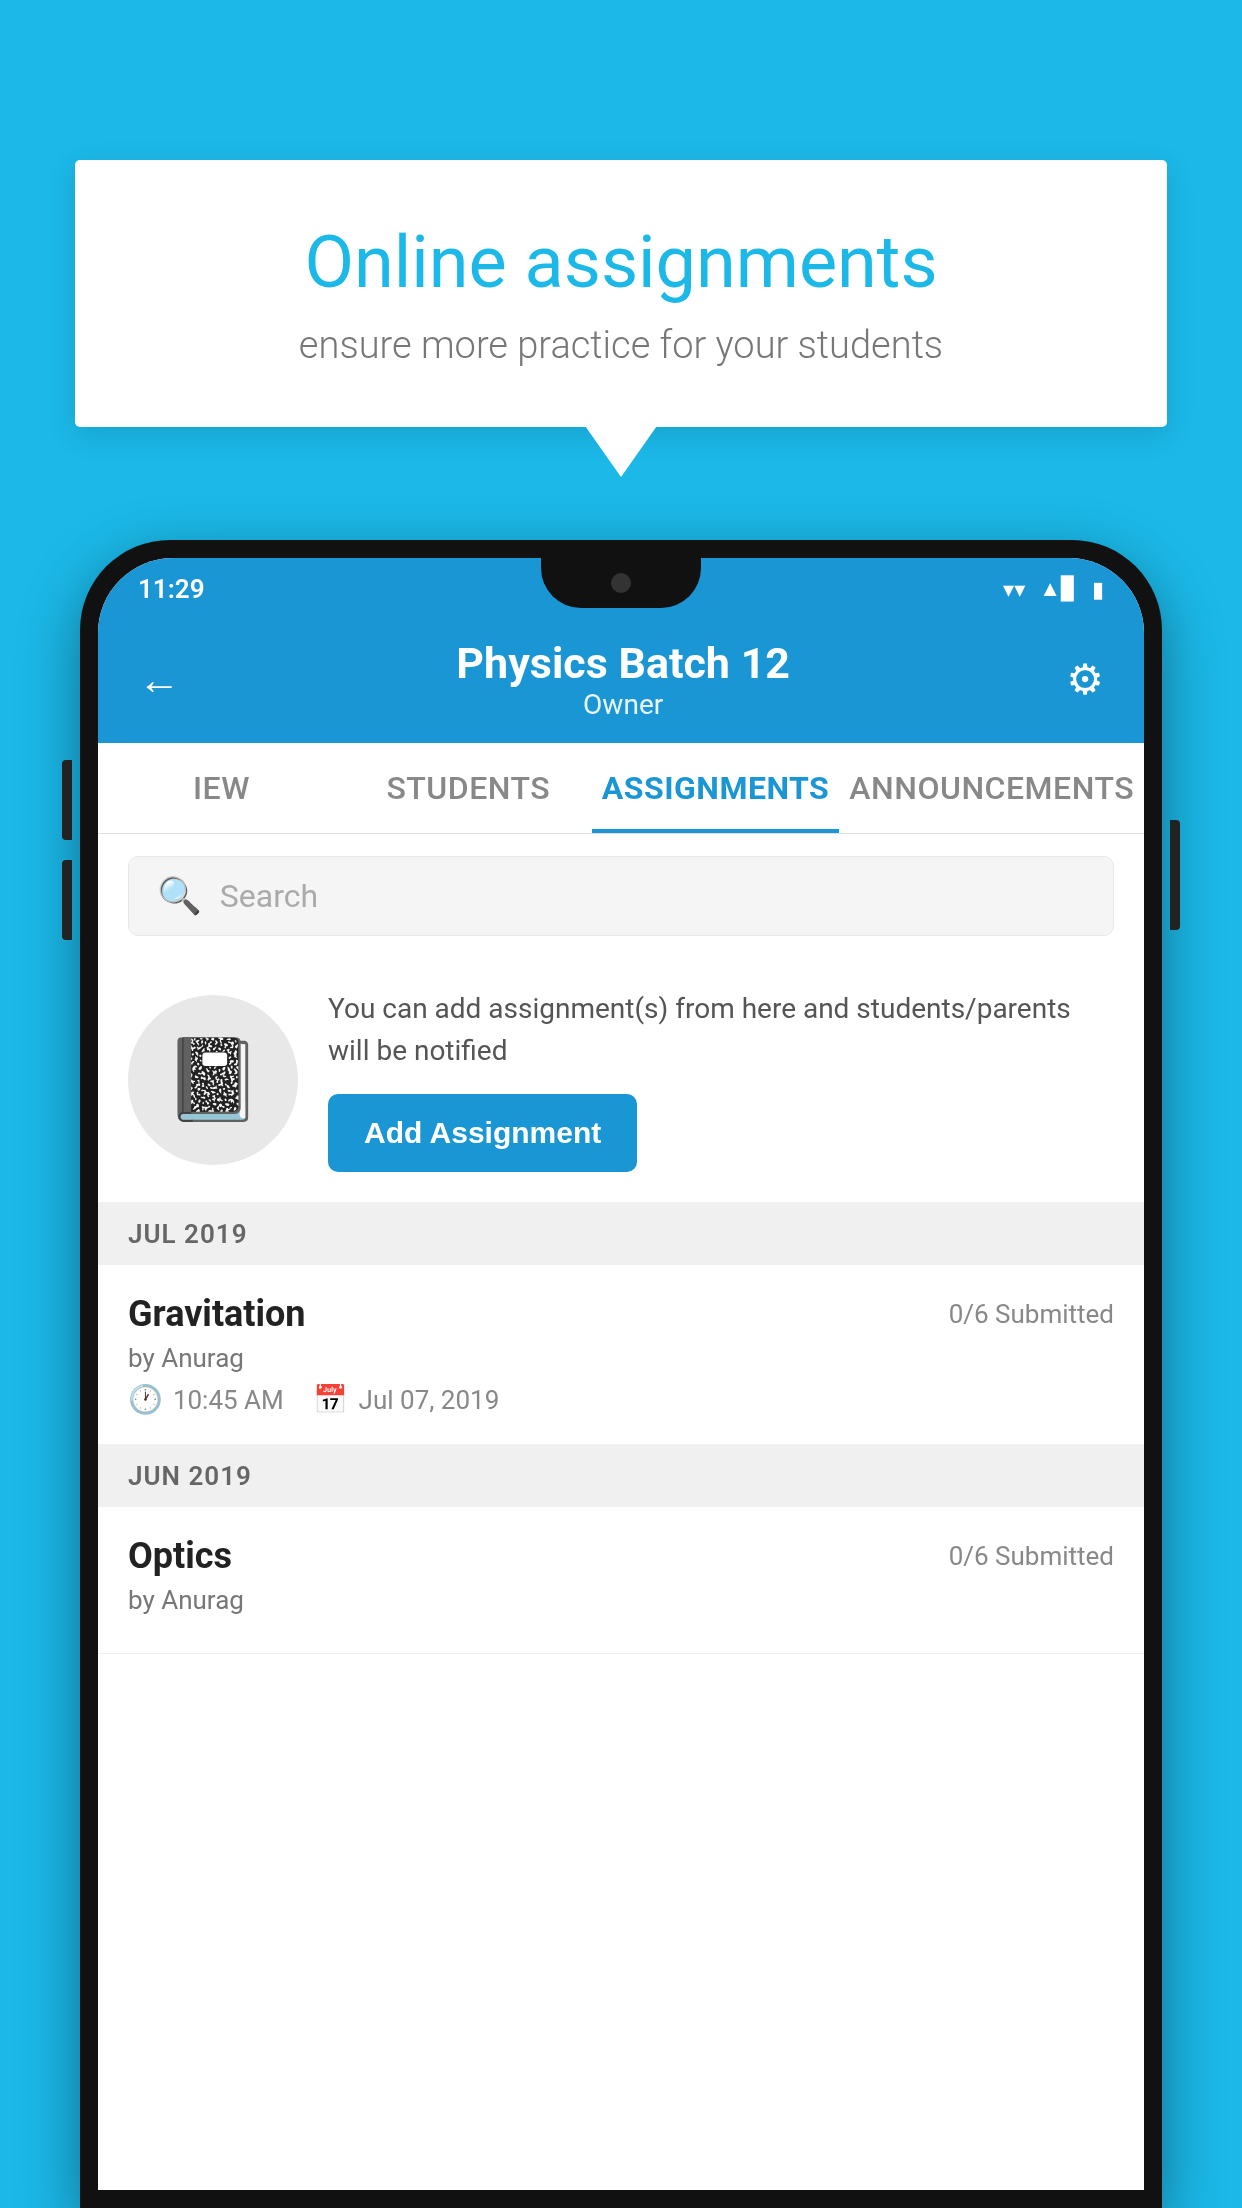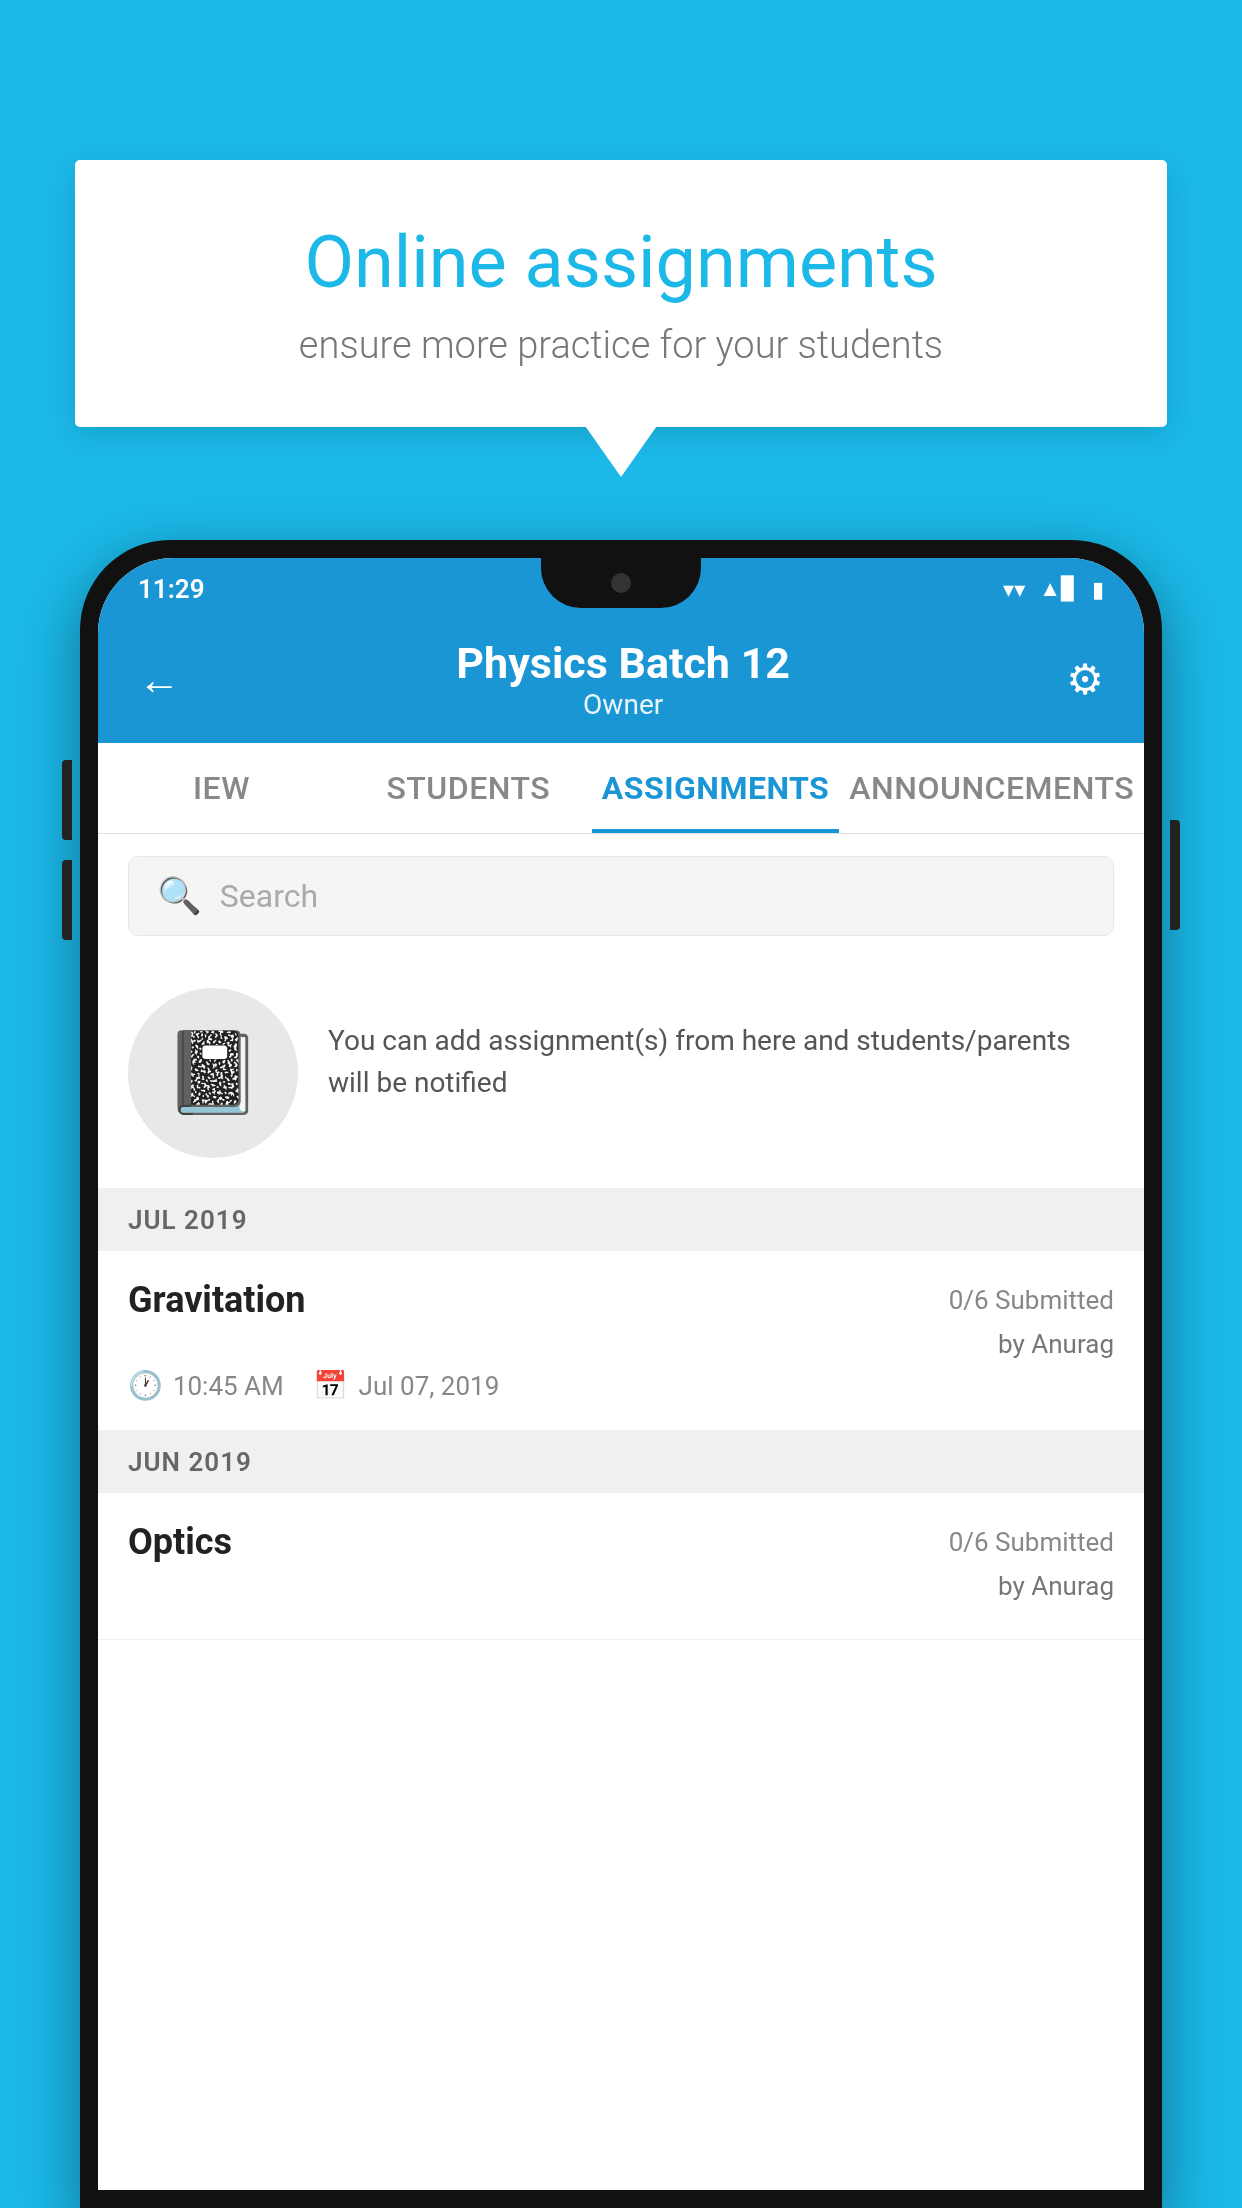--- a/index.html
+++ b/index.html
@@ -268,21 +268,20 @@
       color: #222;
     }
     .assignment-submitted {
       font-size: 26px;
       color: #888;
     }
     .assignment-by {
       font-size: 26px;
       color: #777;
       margin-bottom: 10px;
-      text-align: right;
     }
     .assignment-meta {
       display: flex;
       align-items: center;
       gap: 30px;
     }
     .meta-item {
       display: flex;
       align-items: center;
       gap: 10px;
@@ -382,20 +381,21 @@
         <span class="search-placeholder">Search</span>
       </div>
     </div>
 
     <div class="promo-section">
       <div class="promo-icon-circle">
         <span class="notebook-icon">📓</span>
       </div>
       <div class="promo-content">
         <div class="promo-text">You can add assignment(s) from here and students/parents will be notified</div>
+        <button class="add-assignment-btn">Add Assignment</button>
       </div>
     </div>
 
     <div class="section-header">JUL 2019</div>
 
     <div class="assignment-item">
       <div class="assignment-row1">
         <span class="assignment-name">Gravitation</span>
         <span class="assignment-submitted">0/6 Submitted</span>
       </div>

